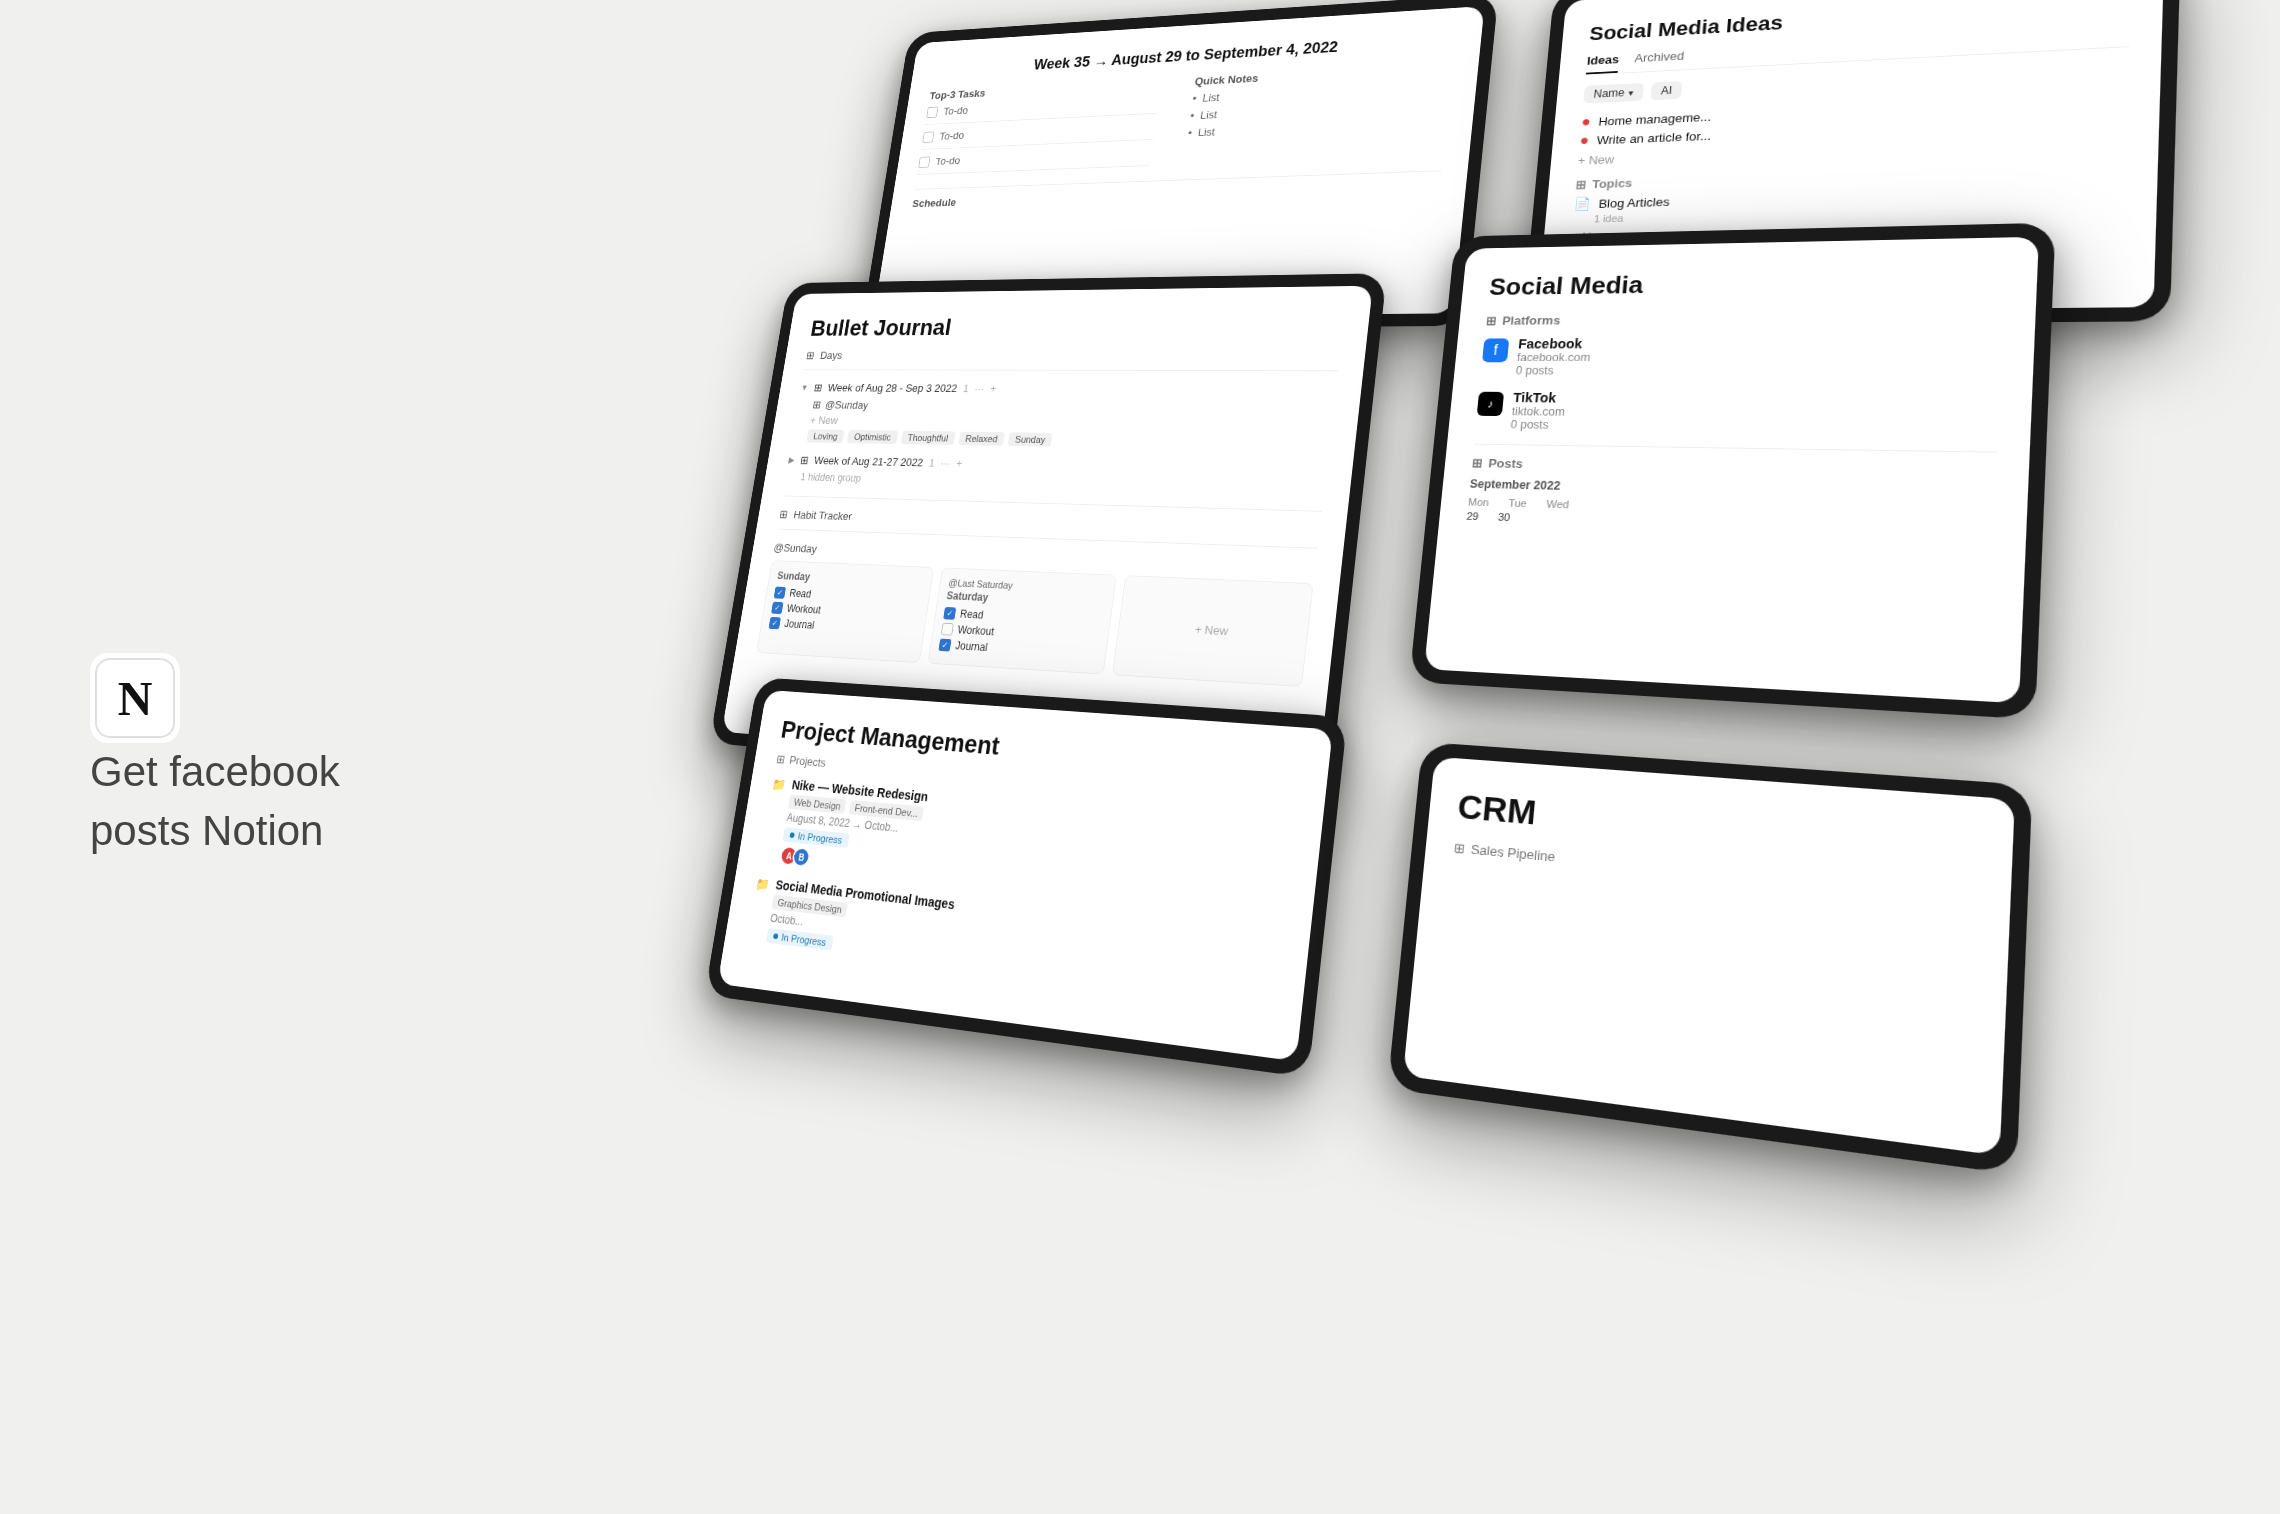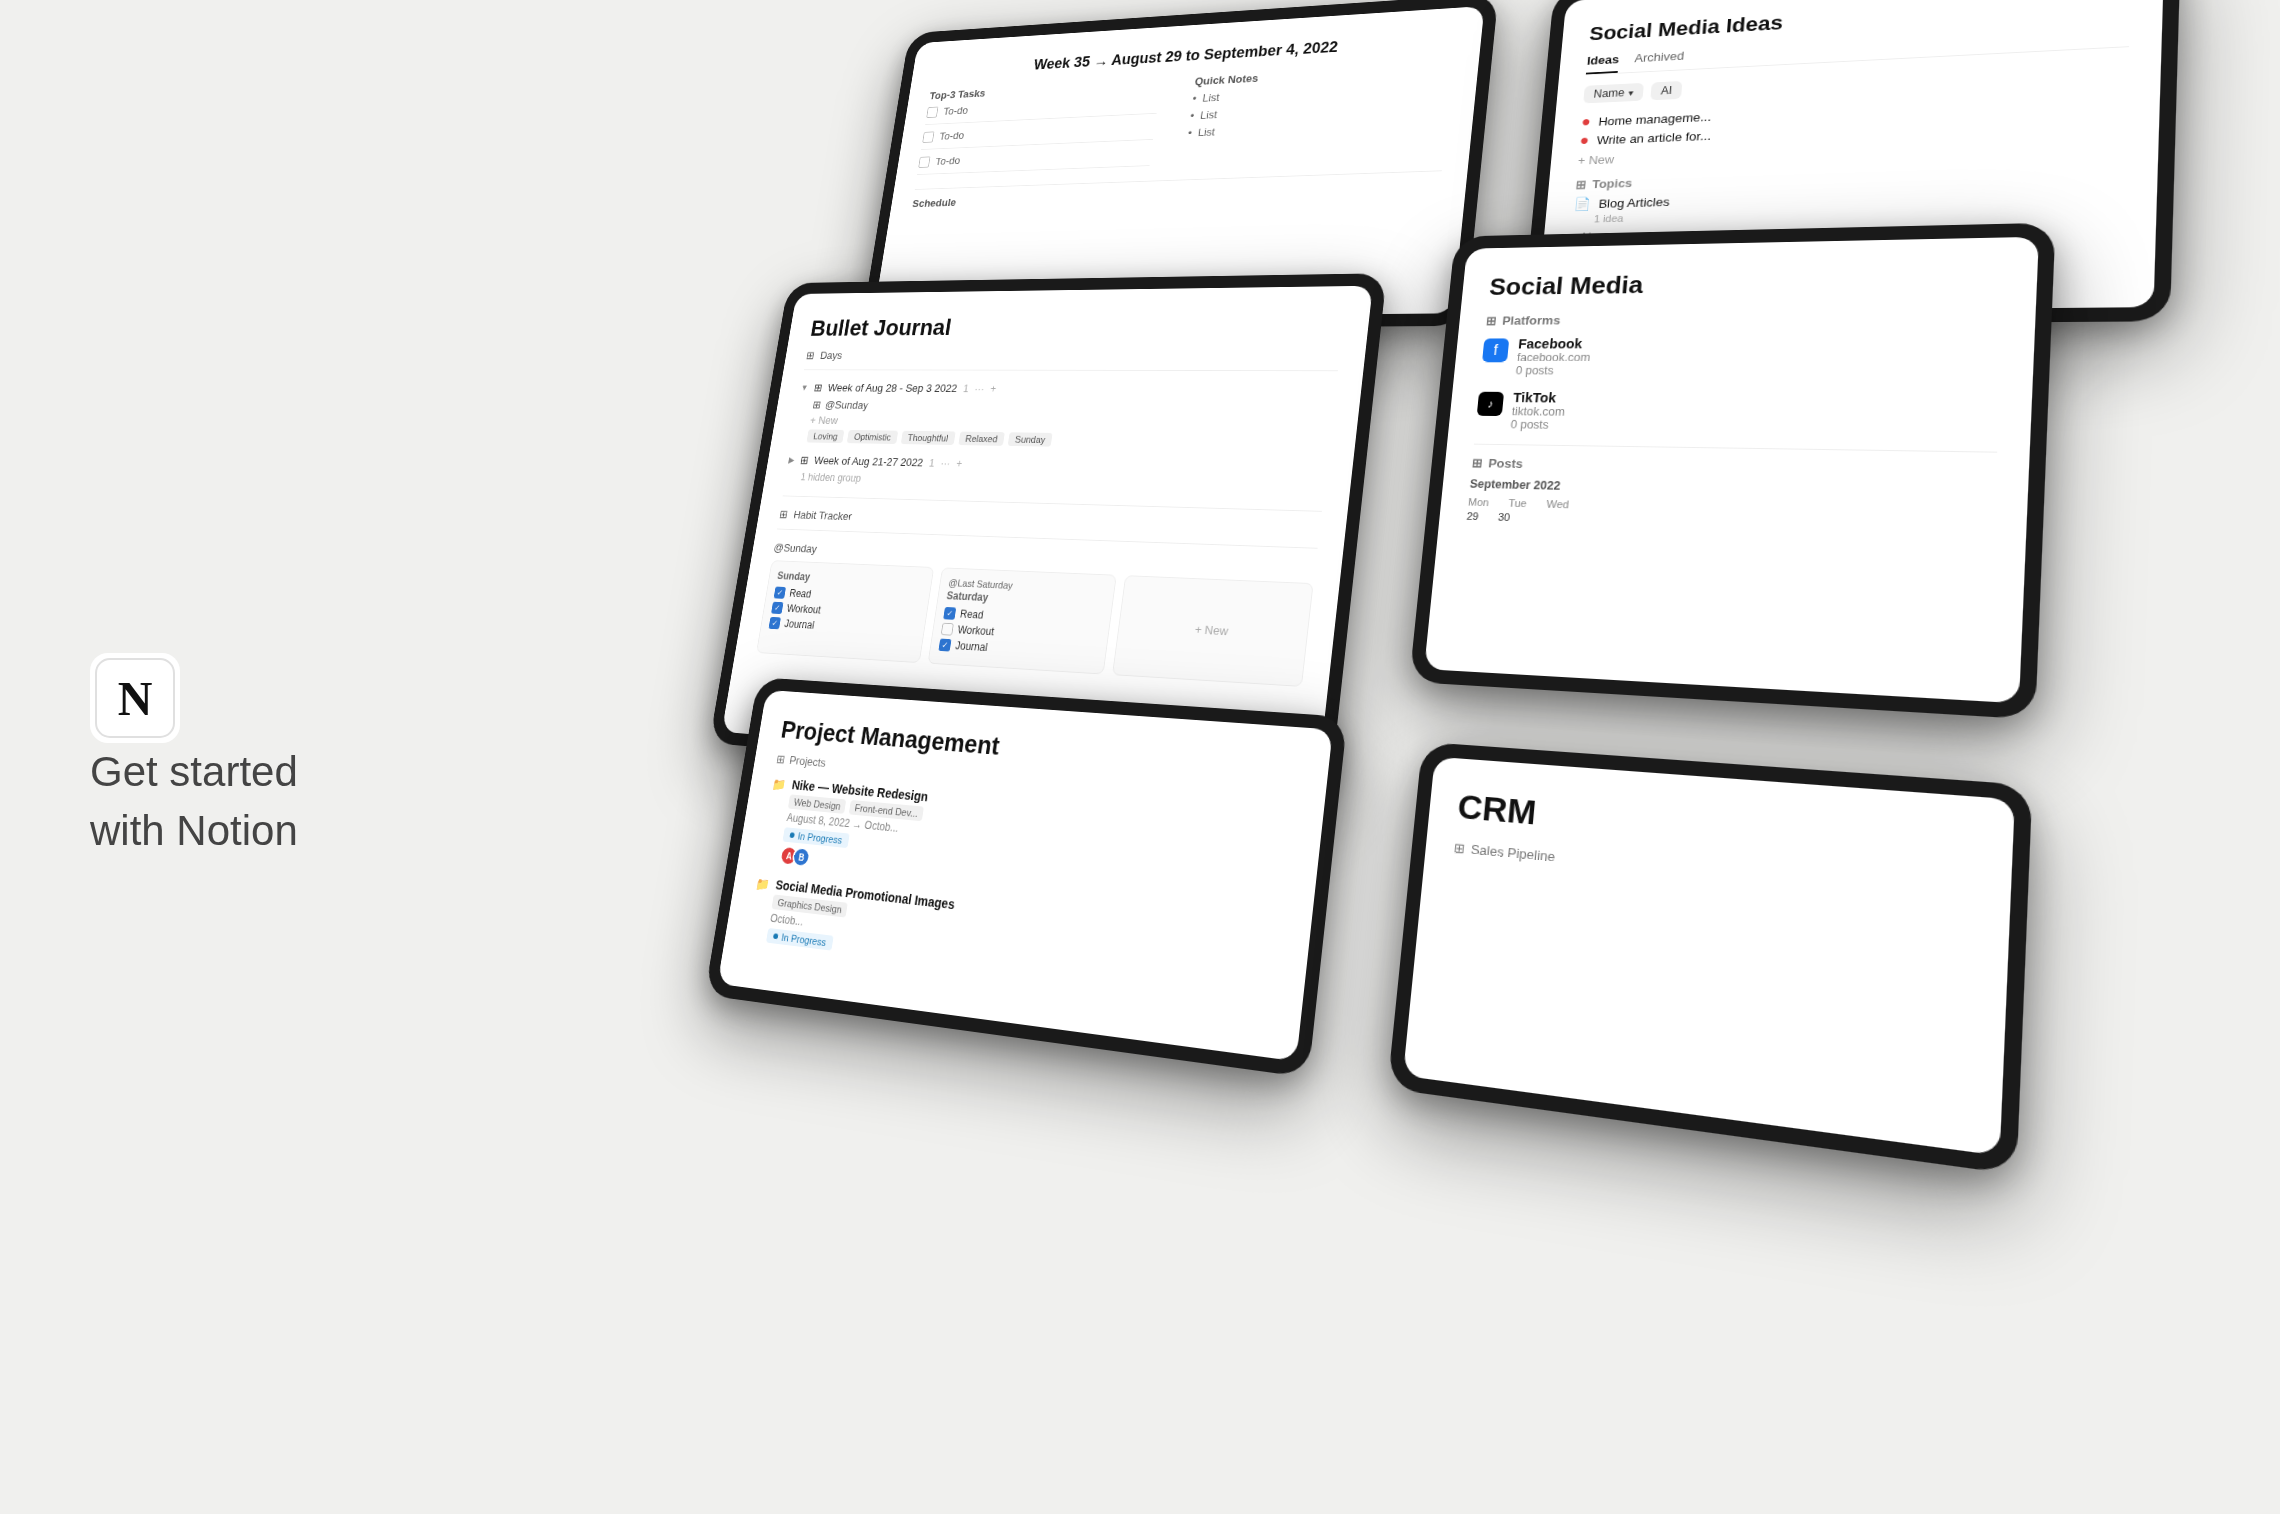--- a/index.html
+++ b/index.html
@@ -581,22 +581,22 @@
   <div class="notion-icon-wrap">
     <svg width="90" height="90" viewBox="0 0 90 90" fill="none" xmlns="http://www.w3.org/2000/svg">
       <rect width="90" height="90" rx="18" fill="white"></rect>
       <rect x="6" y="6" width="78" height="78" rx="14" fill="white" stroke="#e0e0e0" stroke-width="2"></rect>
       <text x="45" y="62" text-anchor="middle" font-size="48" font-weight="900" fill="#111" font-family="serif">N</text>
     </svg>
   </div>
 
 
   <p class="subtitle">
-    <span>Get started</span><br>
-    <span>with Notion</span>
+    <span>Get facebook</span><br>
+    <span>posts Notion</span>
   </p>
 </div>
 
 <div class="tablets-area">
 
   <div class="tablet tablet-1">
     <div class="tablet-inner">
       <div class="week-header">Week 35 → August 29 to September 4, 2022</div>
       <div style="display:flex; gap:16px;">
         <div class="tasks-col">

